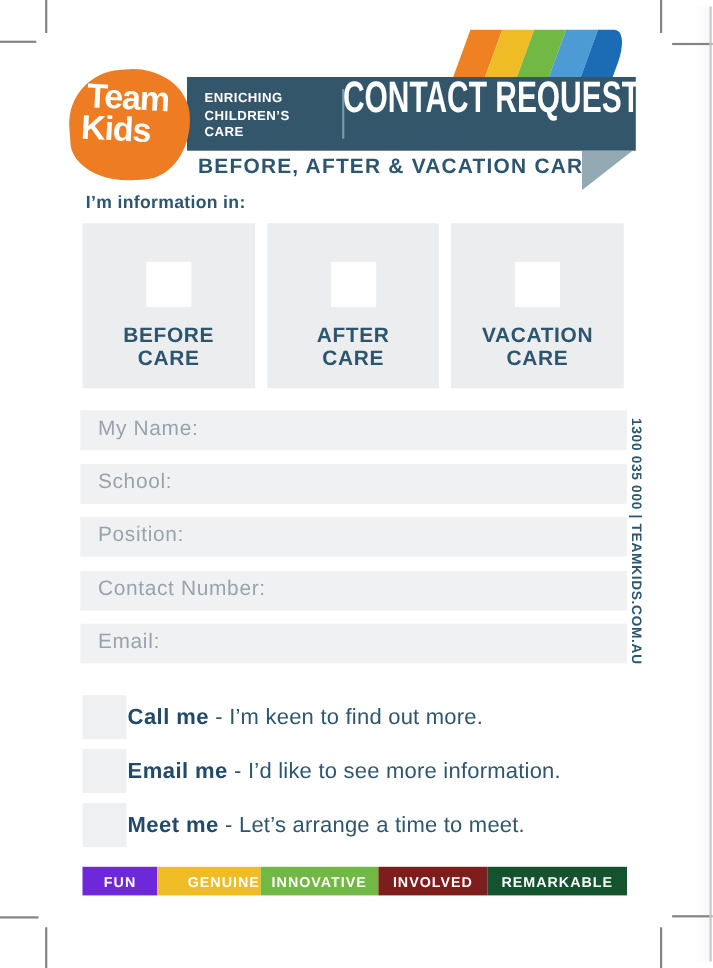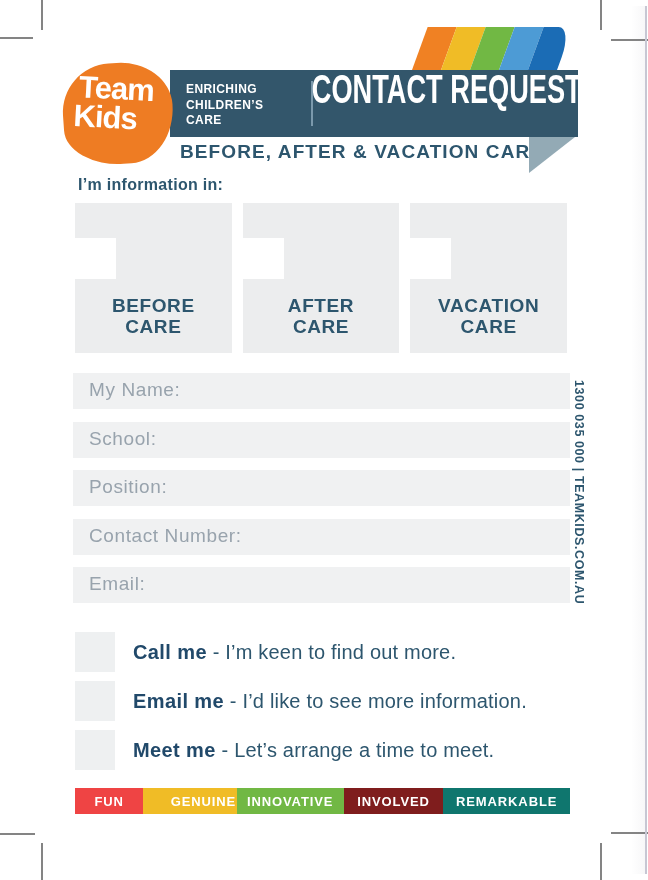--- a/index.html
+++ b/index.html
@@ -50,48 +50,48 @@
   .tail { position:absolute; left:529px; top:137px; width:46px; height:36px; background:#93aab5;
     clip-path:polygon(0 0, 100% 0, 0 100%); z-index:1; }
 
   .tagline { position:absolute; left:180px; top:141px; width:400px; color:#2d566e;
     font-weight:700; font-size:19px; letter-spacing:1.1px; white-space:nowrap; }
 
   .interested { position:absolute; left:78px; top:176px; color:#2d566e; font-weight:600; font-size:16px; letter-spacing:0.3px; }
 
   
   .care-row { position:absolute; left:75px; top:203px; width:492px; height:150px; display:flex; gap:11px; }
-  .care-box { flex:1; background:#ecedee; display:flex; flex-direction:column; }
+  .care-box { flex:1; background:#ecedee; display:flex; flex-direction:column; align-items:center; }
   .care-check { width:41px; height:41px; background:#fff; margin-top:35px; }
   .care-label { margin-top:17px; text-align:center; color:#2d566e; font-weight:700; font-size:19px; line-height:1.08; letter-spacing:0.6px; }
 
   
   .fields { position:absolute; left:73px; top:373px; width:497px; }
   .field { height:36px; margin-bottom:12.5px; background:#f0f1f2; }
   .field-label { padding:6px 0 0 16px; color:#98a3ad; font-size:19px; letter-spacing:0.6px; }
 
   
   .vert-contact { position:absolute; left:572px; top:380px; height:224px; writing-mode:vertical-rl;
     color:#2d566e; font-weight:700; font-size:12.5px; letter-spacing:0.6px; white-space:nowrap; }
 
   
   .prefs { position:absolute; left:75px; top:632px; width:500px; }
-  .pref-row { display:flex; align-items:center; gap:18px; height:40px; margin-bottom:9px; }
+  .pref-row { display:flex; align-items:center; gap:1px; height:40px; margin-bottom:9px; }
   .pref-check { width:40px; height:40px; background:#eef0f1; flex:0 0 40px; }
   .pref-text { font-size:20px; color:#2d566e; letter-spacing:0.2px; white-space:nowrap; }
   .pref-text .b { font-weight:800; color:#21496a; letter-spacing:0.4px; }
 
   
   .values { position:absolute; left:75px; top:788px; width:495px; height:26px; display:flex; }
   .val { display:flex; align-items:center; justify-content:center; color:#fff; font-weight:700; font-size:13px; letter-spacing:0.9px; }
-  .val.v1 { width:70px;  background:#ef4444; }
+  .val.v1 { width:70px;  background:#6d28d9; }
   .val.v2 { width:95px;  background:#f0bc26;padding-left:27px; }
   .val.v3 { width:110px; background:#71b844; }
   .val.v4 { width:102px; background:#7f1d1d; }
-  .val.v5 { width:130px; background:#0f766e; }
+  .val.v5 { width:130px; background:#14532d; }
 </style>
 </head>
 <body>
 
 <div class="page">
 
   <div class="crop tl-v"></div>
   <div class="crop tl-h"></div>
   <div class="crop tr-v"></div>
   <div class="crop tr-h"></div>

